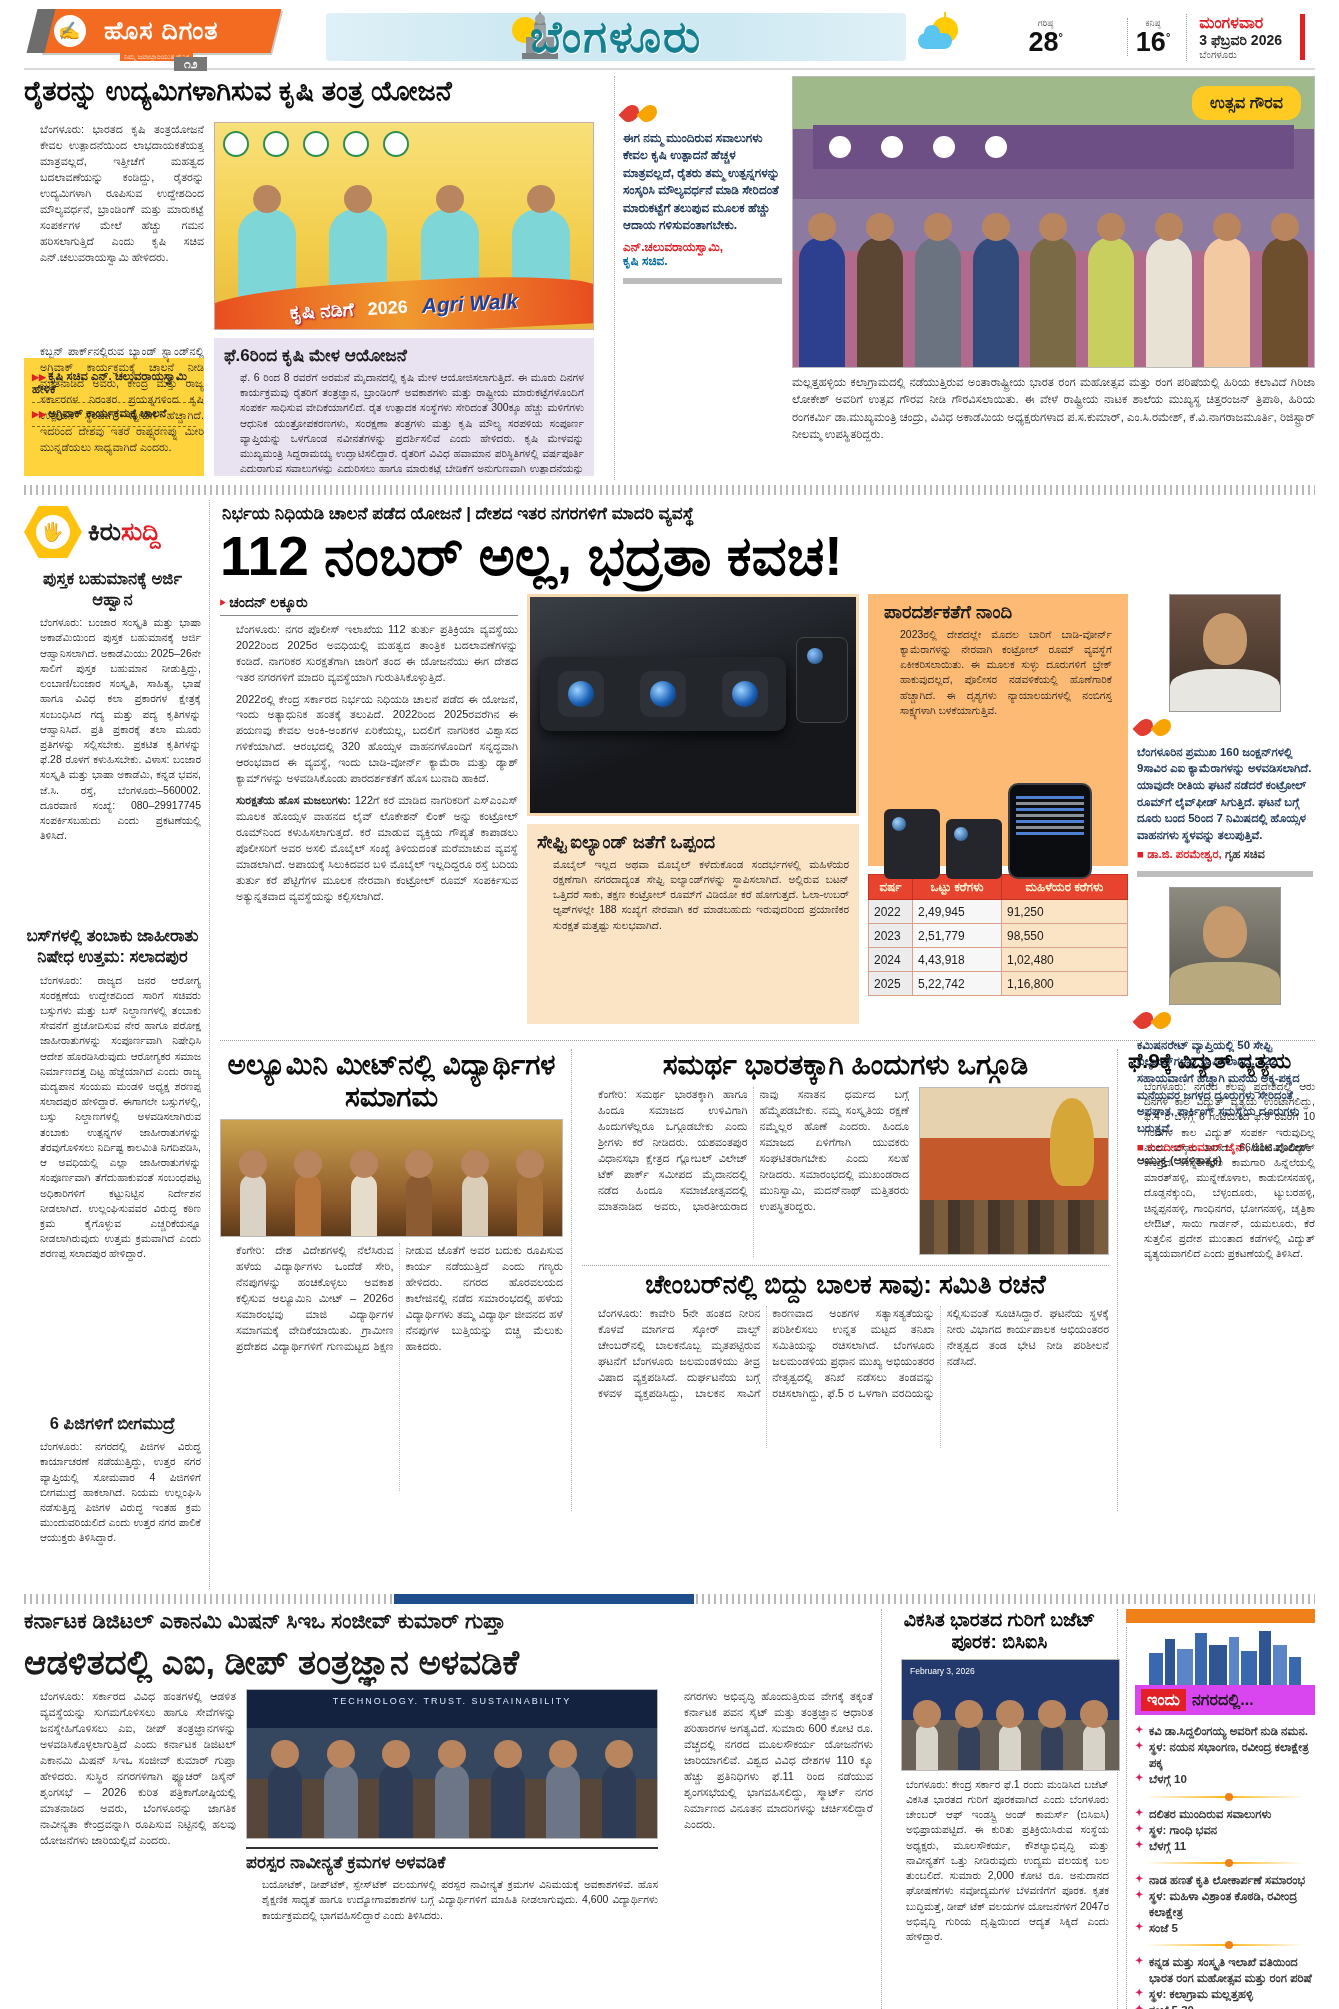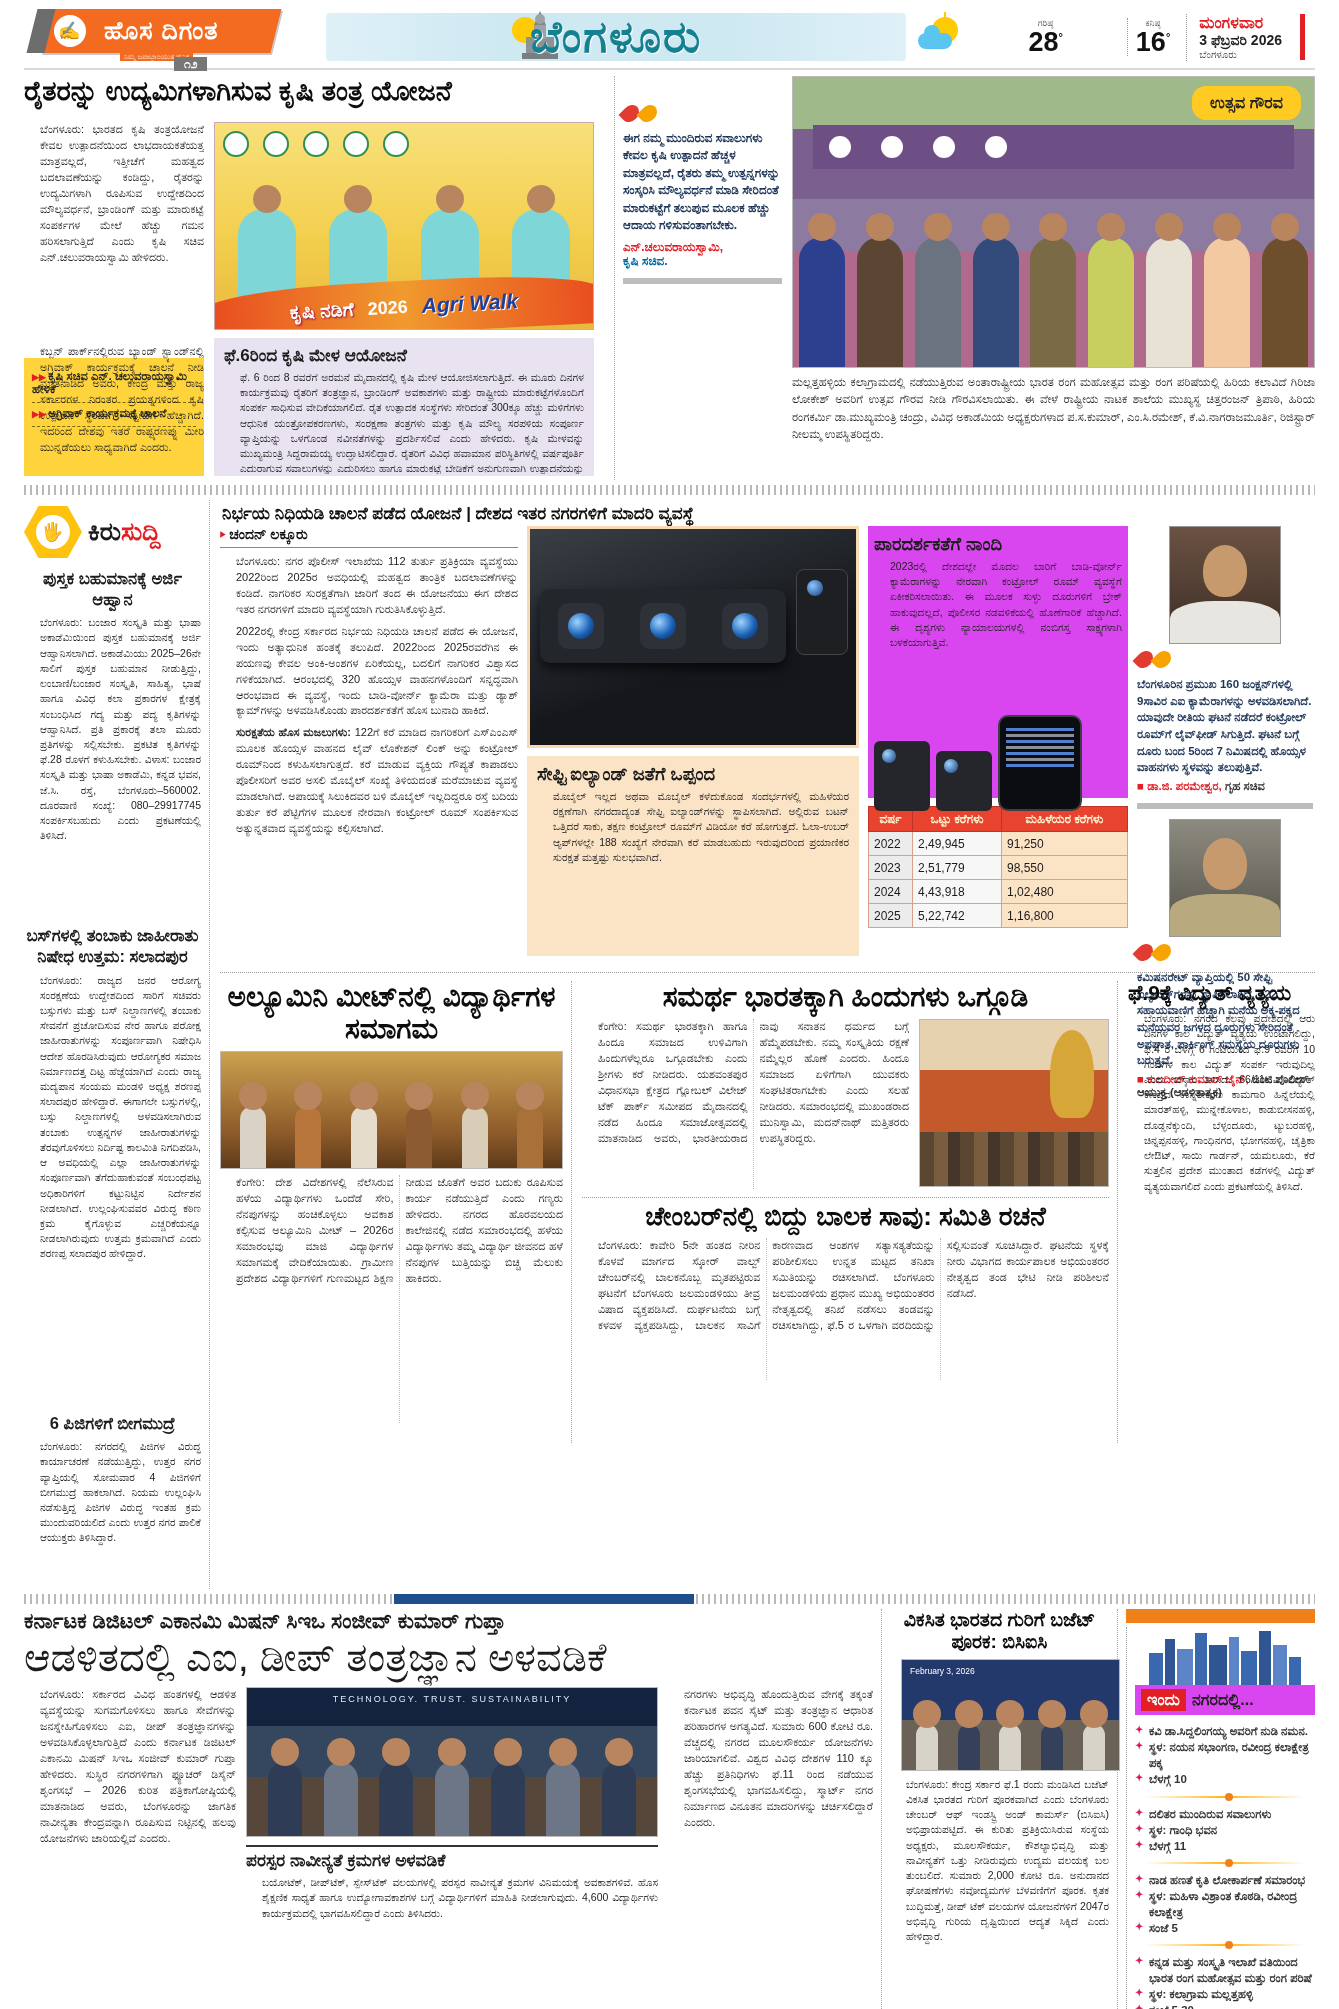--- a/index.html
+++ b/index.html
@@ -109,21 +109,21 @@
   .dash-photo { width:100%; height:222px; background:linear-gradient(160deg,#3a3f46,#15171b 60%); border:3px solid #f7dab2; position:relative; overflow:hidden; }
   .dash-bar { position:absolute; top:60px; left:10px; right:70px; height:74px; background:#23262b; border-radius:10px;
               display:flex; align-items:center; justify-content:space-around; box-shadow:0 6px 12px #000a; }
   .lens { width:46px; height:46px; border-radius:10px; background:#2e3238; display:flex; align-items:center; justify-content:center; }
   .lens i { width:26px; height:26px; border-radius:50%; background:radial-gradient(circle at 35% 35%,#9fd4ff,#1b62b8 55%,#0a1f3f); }
   .bodycam { position:absolute; right:8px; top:40px; width:52px; height:86px; background:#1d1f23; border:1px solid #444; border-radius:8px; }
   .bodycam:before { content:""; position:absolute; left:10px; top:10px; width:16px; height:16px; border-radius:50%; background:radial-gradient(circle at 35% 35%,#8cc6ff,#123c77); }
   .safety-box { background:#fbe3c6; margin-top:8px; padding:8px 10px; height:200px; }
   .sbx-title { font-size:18px; font-weight:bold; margin-bottom:4px; }
   .sc3 { width:260px; }
-  .trans-box { background:#d946ef; padding:8px 6px; height:272px; position:relative; }
+  .trans-box { background:#fdba74; padding:8px 16px; height:272px; position:relative; }
   .gadgets { display:flex; gap:6px; margin-top:6px; align-items:flex-end; }
   .gadget-cam { width:56px; height:70px; background:#24262b; border-radius:6px; position:relative; }
   .gadget-cam:before { content:""; position:absolute; left:8px; top:8px; width:14px; height:14px; border-radius:50%; background:radial-gradient(circle at 35% 35%,#9fd4ff,#123c77); }
   .gadget-phone { width:84px; height:96px; background:#0c0d10; border-radius:10px; border:2px solid #3c3f45; padding:8px 6px; }
   .gadget-phone i { display:block; height:3px; background:#4f7fd0; margin:3px 0; }
   .gadget-phone i:nth-child(2n) { background:#8a8f98; }
   .calls-table { width:100%; border-collapse:collapse; margin-top:8px; font-size:12px; }
   .calls-table th { background:#e8432e; color:#fff3cf; font-size:12px; padding:5px 3px; border:1px solid #c03323; line-height:1.2; }
   .calls-table td { padding:4.5px 5px; border:1px solid #d9a08c; text-align:left; }
   .calls-table td.c0 { background:#ececec; width:44px; }
@@ -152,21 +152,21 @@
   .samartha-row { display:flex; gap:10px; margin-top:6px; }
   .samartha-photo { width:190px; height:168px; background:linear-gradient(180deg,#e7d2b0 0 30%,#c4592c 30% 70%,#7e2f18); position:relative; flex:none; border:1px solid #bbb; overflow:hidden; }
   .samartha-photo .idol { position:absolute; right:14px; top:10px; width:44px; height:88px; background:#d6a738; border-radius:50% 50% 30% 30%; }
   .samartha-photo .crowd { position:absolute; bottom:0; left:0; right:0; height:54px; background:repeating-linear-gradient(90deg,#5b4632 0 14px,#7a5c3e 14px 28px,#46362a 28px 40px); }
   .chamber { border-top:1px dotted #999; margin-top:8px; padding-top:4px; }
   .vidyut { flex:1; }
   
   .bottom-sec { display:flex; gap:8px; height:416px; margin-top:2px; }
   .digital { width:858px; border-right:1px dotted #aaa; padding-right:8px; }
   .dg-kicker { font-size:21px; font-weight:bold; }
-  .dg-head { font-size:40px; font-weight:normal; margin:2px 0 6px 0; }
+  .dg-head { font-size:34px; font-weight:bold; margin:10px 0 6px 0; }
   .dg-cols { display:flex; gap:10px; }
   .dgc1 { width:196px; } .dgc2 { width:412px; } .dgc3 { flex:1; }
   .digital-photo { width:100%; height:150px; background:linear-gradient(180deg,#13233f 0 26%,#35465f 26% 60%,#56473a 60%); position:relative; overflow:hidden; border:1px solid #bbb; }
   .digital-photo .scr { position:absolute; top:6px; left:0; right:0; text-align:center; color:#dfe8ff; font-size:9px; letter-spacing:2px; }
   .digital-photo .ppl { position:absolute; bottom:0; left:10px; right:10px; display:flex; justify-content:space-around; align-items:flex-end; }
   .digital-photo .person { width:34px; height:74px; background:#2e3c55; }
   .digital-photo .person:nth-child(2n){ background:#6c7686; }
   .subbox { margin-top:8px; }
   .subbox-title { font-size:17px; font-weight:bold; border-top:2px solid #333; padding-top:4px; }
   .budget { width:228px; border-right:1px dotted #aaa; padding-right:8px; }
@@ -328,20 +328,21 @@
       <div class="kiru-item-title">ಪುಸ್ತಕ ಬಹುಮಾನಕ್ಕೆ ಅರ್ಜಿ ಆಹ್ವಾನ</div>
       <p class="bodytxt sm" style="height:300px">ಬೆಂಗಳೂರು: ಬಂಜಾರ ಸಂಸ್ಕೃತಿ ಮತ್ತು ಭಾಷಾ ಅಕಾಡೆಮಿಯಿಂದ ಪುಸ್ತಕ ಬಹುಮಾನಕ್ಕೆ ಅರ್ಜಿ ಆಹ್ವಾನಿಸಲಾಗಿದೆ. ಅಕಾಡೆಮಿಯು 2025–26ನೇ ಸಾಲಿಗೆ ಪುಸ್ತಕ ಬಹುಮಾನ ನೀಡುತ್ತಿದ್ದು, ಲಂಬಾಣಿ/ಬಂಜಾರ ಸಂಸ್ಕೃತಿ, ಸಾಹಿತ್ಯ, ಭಾಷೆ ಹಾಗೂ ವಿವಿಧ ಕಲಾ ಪ್ರಕಾರಗಳ ಕ್ಷೇತ್ರಕ್ಕೆ ಸಂಬಂಧಿಸಿದ ಗದ್ಯ ಮತ್ತು ಪದ್ಯ ಕೃತಿಗಳನ್ನು ಆಹ್ವಾನಿಸಿದೆ. ಪ್ರತಿ ಪ್ರಕಾರಕ್ಕೆ ತಲಾ ಮೂರು ಪ್ರತಿಗಳನ್ನು ಸಲ್ಲಿಸಬೇಕು. ಪ್ರಕಟಿತ ಕೃತಿಗಳನ್ನು ಫೆ.28 ರೊಳಗೆ ಕಳುಹಿಸಬೇಕು. ವಿಳಾಸ: ಬಂಜಾರ ಸಂಸ್ಕೃತಿ ಮತ್ತು ಭಾಷಾ ಅಕಾಡೆಮಿ, ಕನ್ನಡ ಭವನ, ಜೆ.ಸಿ. ರಸ್ತೆ, ಬೆಂಗಳೂರು–560002. ದೂರವಾಣಿ ಸಂಖ್ಯೆ: 080–29917745 ಸಂಪರ್ಕಿಸಬಹುದು ಎಂದು ಪ್ರಕಟಣೆಯಲ್ಲಿ ತಿಳಿಸಿದೆ.</p>
       <div class="kiru-item-title">ಬಸ್‌ಗಳಲ್ಲಿ ತಂಬಾಕು ಜಾಹೀರಾತು ನಿಷೇಧ ಉತ್ತಮ: ಸಲಾದಪುರ</div>
       <p class="bodytxt sm" style="height:430px">ಬೆಂಗಳೂರು: ರಾಜ್ಯದ ಜನರ ಆರೋಗ್ಯ ಸಂರಕ್ಷಣೆಯ ಉದ್ದೇಶದಿಂದ ಸಾರಿಗೆ ಸಚಿವರು ಬಸ್ಸುಗಳು ಮತ್ತು ಬಸ್ ನಿಲ್ದಾಣಗಳಲ್ಲಿ ತಂಬಾಕು ಸೇವನೆಗೆ ಪ್ರಚೋದಿಸುವ ನೇರ ಹಾಗೂ ಪರೋಕ್ಷ ಜಾಹೀರಾತುಗಳನ್ನು ಸಂಪೂರ್ಣವಾಗಿ ನಿಷೇಧಿಸಿ ಆದೇಶ ಹೊರಡಿಸಿರುವುದು ಆರೋಗ್ಯಕರ ಸಮಾಜ ನಿರ್ಮಾಣದತ್ತ ದಿಟ್ಟ ಹೆಜ್ಜೆಯಾಗಿದೆ ಎಂದು ರಾಜ್ಯ ಮದ್ಯಪಾನ ಸಂಯಮ ಮಂಡಳಿ ಅಧ್ಯಕ್ಷ ಶರಣಪ್ಪ ಸಲಾದಪುರ ಹೇಳಿದ್ದಾರೆ. ಈಗಾಗಲೇ ಬಸ್ಸುಗಳಲ್ಲಿ, ಬಸ್ಸು ನಿಲ್ದಾಣಗಳಲ್ಲಿ ಅಳವಡಿಸಲಾಗಿರುವ ತಂಬಾಕು ಉತ್ಪನ್ನಗಳ ಜಾಹೀರಾತುಗಳನ್ನು ತೆರವುಗೊಳಿಸಲು ನಿರ್ದಿಷ್ಟ ಕಾಲಮಿತಿ ನಿಗದಿಪಡಿಸಿ, ಆ ಅವಧಿಯಲ್ಲಿ ಎಲ್ಲಾ ಜಾಹೀರಾತುಗಳನ್ನು ಸಂಪೂರ್ಣವಾಗಿ ತೆಗೆದುಹಾಕುವಂತೆ ಸಂಬಂಧಪಟ್ಟ ಅಧಿಕಾರಿಗಳಿಗೆ ಕಟ್ಟುನಿಟ್ಟಿನ ನಿರ್ದೇಶನ ನೀಡಲಾಗಿದೆ. ಉಲ್ಲಂಘಿಸುವವರ ವಿರುದ್ಧ ಕಠಿಣ ಕ್ರಮ ಕೈಗೊಳ್ಳುವ ಎಚ್ಚರಿಕೆಯನ್ನೂ ನೀಡಲಾಗಿರುವುದು ಉತ್ತಮ ಕ್ರಮವಾಗಿದೆ ಎಂದು ಶರಣಪ್ಪ ಸಲಾದಪುರ ಹೇಳಿದ್ದಾರೆ.</p>
       <div class="kiru-item-title">6 ಪಿಜಿಗಳಿಗೆ ಬೀಗಮುದ್ರೆ</div>
       <p class="bodytxt sm" style="height:150px">ಬೆಂಗಳೂರು: ನಗರದಲ್ಲಿ ಪಿಜಿಗಳ ವಿರುದ್ಧ ಕಾರ್ಯಾಚರಣೆ ನಡೆಯುತ್ತಿದ್ದು, ಉತ್ತರ ನಗರ ವ್ಯಾಪ್ತಿಯಲ್ಲಿ ಸೋಮವಾರ 4 ಪಿಜಿಗಳಿಗೆ ಬೀಗಮುದ್ರೆ ಹಾಕಲಾಗಿದೆ. ನಿಯಮ ಉಲ್ಲಂಘಿಸಿ ನಡೆಸುತ್ತಿದ್ದ ಪಿಜಿಗಳ ವಿರುದ್ಧ ಇಂತಹ ಕ್ರಮ ಮುಂದುವರಿಯಲಿದೆ ಎಂದು ಉತ್ತರ ನಗರ ಪಾಲಿಕೆ ಆಯುಕ್ತರು ತಿಳಿಸಿದ್ದಾರೆ.</p>
     </aside>
 
     <div class="main-col">
       <div class="kicker">ನಿರ್ಭಯ ನಿಧಿಯಡಿ ಚಾಲನೆ ಪಡೆದ ಯೋಜನೆ | ದೇಶದ ಇತರ ನಗರಗಳಿಗೆ ಮಾದರಿ ವ್ಯವಸ್ಥೆ</div>
+      <h1 class="big-head">112 ನಂಬರ್ ಅಲ್ಲ, ಭದ್ರತಾ ಕವಚ!</h1>
 
       <div class="story-cols">
         <div class="sc1">
           <div class="byline">ಚಂದನ್ ಲಕ್ಕೂರು</div>
           <p class="bodytxt">ಬೆಂಗಳೂರು: ನಗರ ಪೊಲೀಸ್ ಇಲಾಖೆಯ 112 ತುರ್ತು ಪ್ರತಿಕ್ರಿಯಾ ವ್ಯವಸ್ಥೆಯು 2022ರಿಂದ 2025ರ ಅವಧಿಯಲ್ಲಿ ಮಹತ್ವದ ತಾಂತ್ರಿಕ ಬದಲಾವಣೆಗಳನ್ನು ಕಂಡಿದೆ. ನಾಗರಿಕರ ಸುರಕ್ಷತೆಗಾಗಿ ಜಾರಿಗೆ ತಂದ ಈ ಯೋಜನೆಯು ಈಗ ದೇಶದ ಇತರ ನಗರಗಳಿಗೆ ಮಾದರಿ ವ್ಯವಸ್ಥೆಯಾಗಿ ಗುರುತಿಸಿಕೊಳ್ಳುತ್ತಿದೆ.</p>
           <p class="bodytxt" style="margin-top:6px">2022ರಲ್ಲಿ ಕೇಂದ್ರ ಸರ್ಕಾರದ ನಿರ್ಭಯ ನಿಧಿಯಡಿ ಚಾಲನೆ ಪಡೆದ ಈ ಯೋಜನೆ, ಇಂದು ಅತ್ಯಾಧುನಿಕ ಹಂತಕ್ಕೆ ತಲುಪಿದೆ. 2022ರಿಂದ 2025ರವರೆಗಿನ ಈ ಪಯಣವು ಕೇವಲ ಅಂಕಿ-ಅಂಶಗಳ ಏರಿಕೆಯಲ್ಲ, ಬದಲಿಗೆ ನಾಗರಿಕರ ವಿಶ್ವಾಸದ ಗಳಿಕೆಯಾಗಿದೆ. ಆರಂಭದಲ್ಲಿ 320 ಹೊಯ್ಸಳ ವಾಹನಗಳೊಂದಿಗೆ ಸನ್ನದ್ಧವಾಗಿ ಆರಂಭವಾದ ಈ ವ್ಯವಸ್ಥೆ, ಇಂದು ಬಾಡಿ-ವೋರ್ನ್ ಕ್ಯಾಮೆರಾ ಮತ್ತು ಡ್ಯಾಶ್ ಕ್ಯಾಮ್‌ಗಳನ್ನು ಅಳವಡಿಸಿಕೊಂಡು ಪಾರದರ್ಶಕತೆಗೆ ಹೊಸ ಬುನಾದಿ ಹಾಕಿದೆ.</p>
           <p class="bodytxt" style="margin-top:6px; height:150px"><b>ಸುರಕ್ಷತೆಯ ಹೊಸ ಮಜಲುಗಳು:</b><span> 122ಗೆ ಕರೆ ಮಾಡಿದ ನಾಗರಿಕರಿಗೆ ಎಸ್‌ಎಂಎಸ್ ಮೂಲಕ ಹೊಯ್ಸಳ ವಾಹನದ ಲೈವ್ ಲೊಕೇಶನ್ ಲಿಂಕ್ ಅನ್ನು ಕಂಟ್ರೋಲ್ ರೂಮ್‌ನಿಂದ ಕಳುಹಿಸಲಾಗುತ್ತದೆ. ಕರೆ ಮಾಡುವ ವ್ಯಕ್ತಿಯ ಗೌಪ್ಯತೆ ಕಾಪಾಡಲು ಪೊಲೀಸರಿಗೆ ಅವರ ಅಸಲಿ ಮೊಬೈಲ್ ಸಂಖ್ಯೆ ತಿಳಿಯದಂತೆ ಮರೆಮಾಚುವ ವ್ಯವಸ್ಥೆ ಮಾಡಲಾಗಿದೆ. ಅಪಾಯಕ್ಕೆ ಸಿಲುಕಿದವರ ಬಳಿ ಮೊಬೈಲ್ ಇಲ್ಲದಿದ್ದರೂ ರಸ್ತೆ ಬದಿಯ ತುರ್ತು ಕರೆ ಪೆಟ್ಟಿಗೆಗಳ ಮೂಲಕ ನೇರವಾಗಿ ಕಂಟ್ರೋಲ್ ರೂಮ್ ಸಂಪರ್ಕಿಸುವ ಅತ್ಯುನ್ನತವಾದ ವ್ಯವಸ್ಥೆಯನ್ನು ಕಲ್ಪಿಸಲಾಗಿದೆ.</span></p>
         </div>
 
         <div class="sc2">

